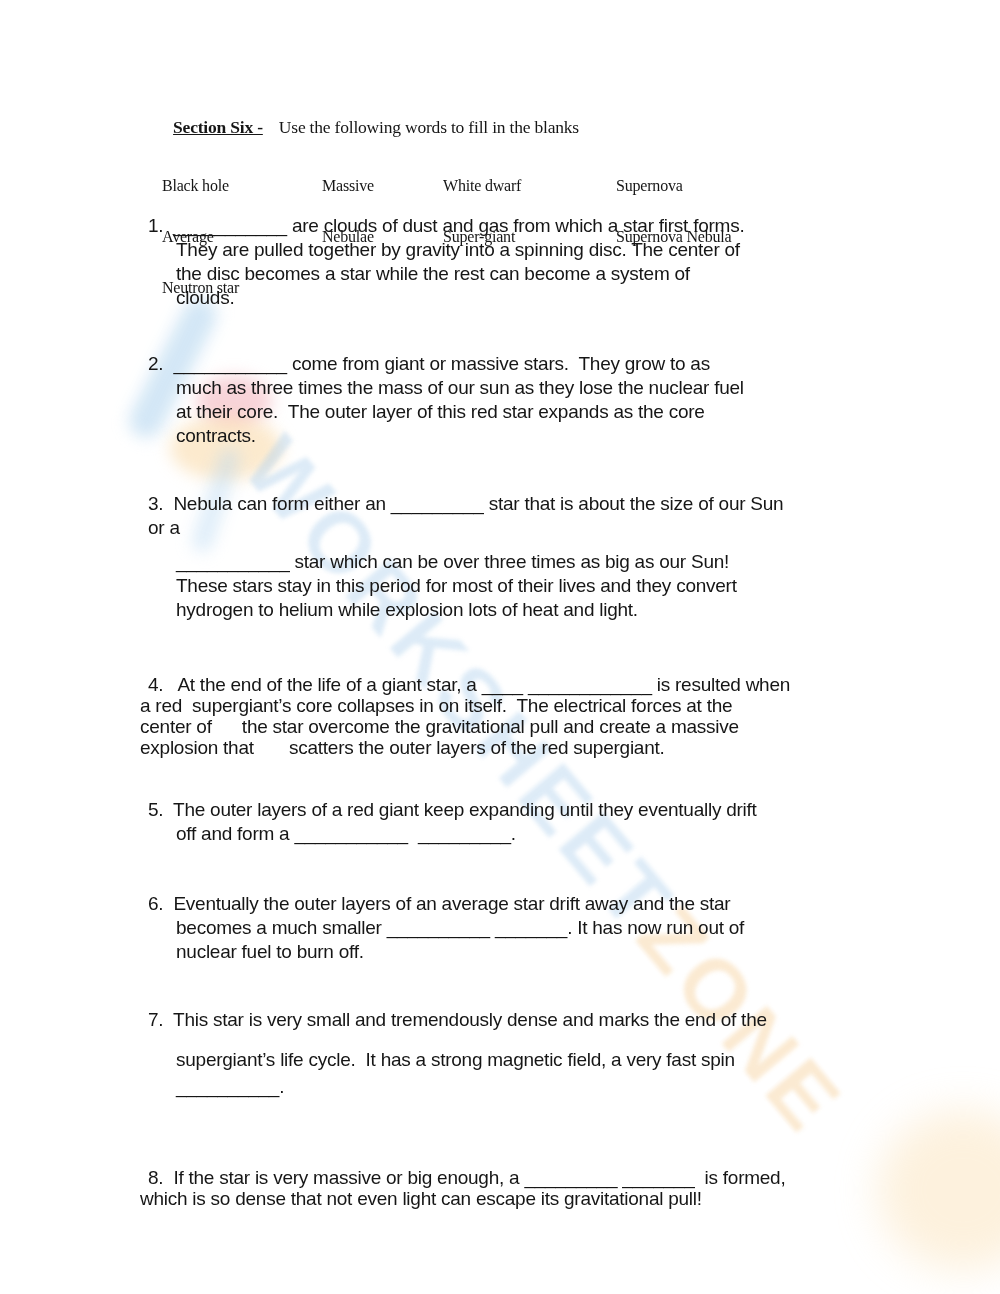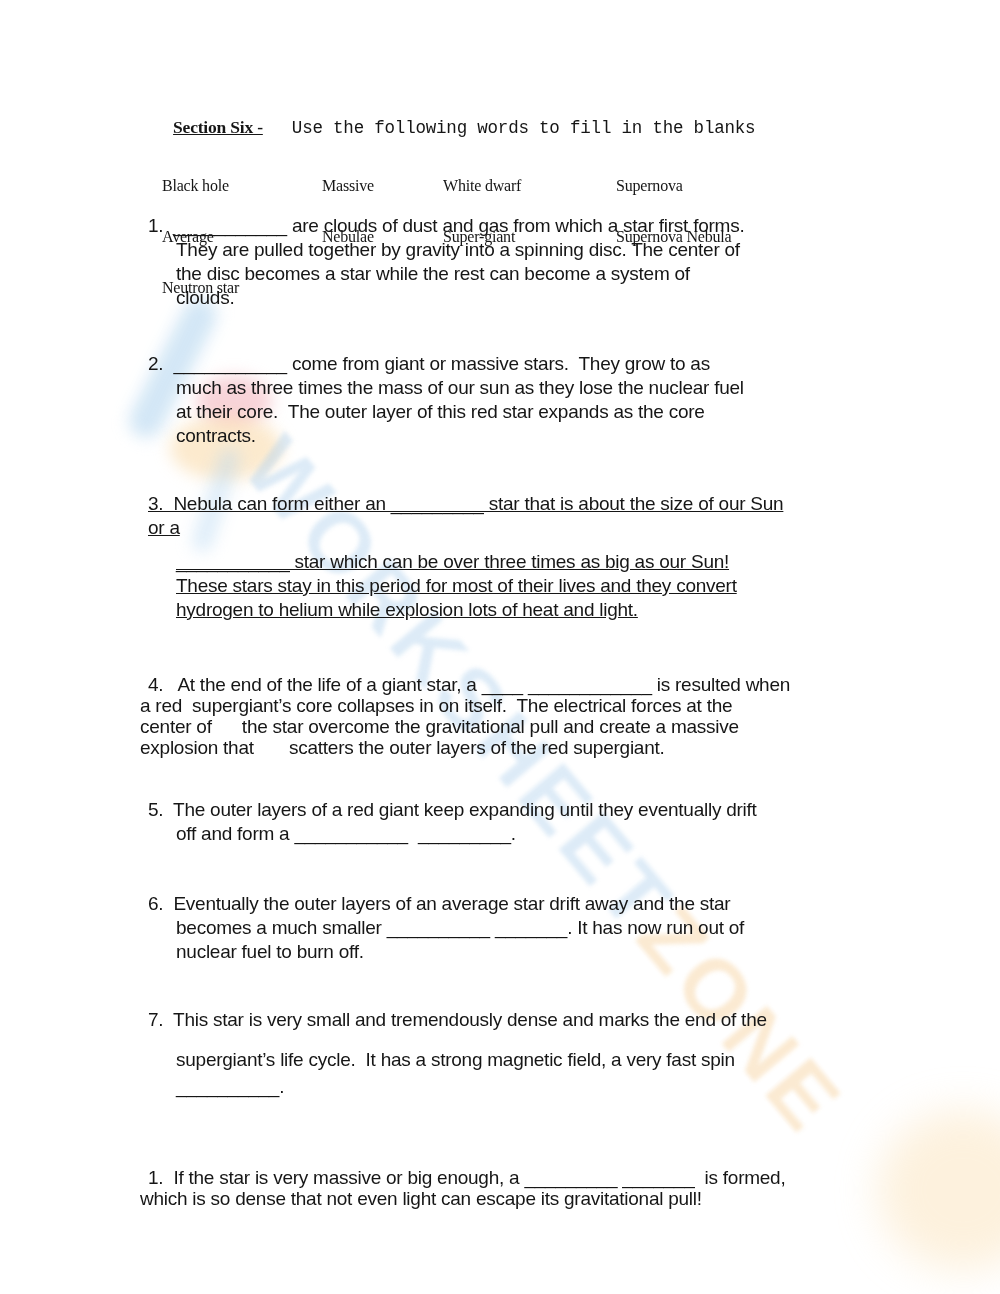--- a/index.html
+++ b/index.html
@@ -25,41 +25,41 @@
   }
   .wm-blue{color:rgba(165,203,233,0.38);}
   .wm-orange{color:rgba(246,204,148,0.42);}
   
   .content{position:absolute;inset:0;z-index:1;}
   .title{
     position:absolute;left:148px;top:96px;
     font-family:"Liberation Serif",serif;font-size:17.5px;letter-spacing:-0.2px;white-space:pre;
   }
   .title .sec{font-weight:bold;text-decoration:underline;}
-  .title .instr{margin-left:29px;font-family:Liberation Mono, monospace;}
+  .title .instr{margin-left:16px;}
   .wordbank{
     position:absolute;left:148px;top:143px;height:54px;width:700px;
     font-family:"Liberation Serif",serif;font-size:16px;line-height:17px;letter-spacing:-0.2px;
   }
   .wb-col{position:absolute;top:0;white-space:pre;}
   .wb-c1{left:14px;}
   .wb-c2{left:174px;}
   .wb-c3{left:295px;}
   .wb-c4{left:468px;}
   .q{
     position:absolute;left:148px;
     font-size:19px;line-height:24px;letter-spacing:-0.25px;
   }
   .q .ln{white-space:pre;}
   .ind{padding-left:28px;}
   .pad8{padding-left:8px;}
   .tight{line-height:21px;left:140px;}
   .q1{top:214px;}
   .q2{top:352px;}
-  .q3{top:492px;text-decoration:underline;}
+  .q3{top:492px;}
   .q3 .para{margin-top:10px;}
   .q4{top:674px;}
   .q5{top:798px;}
   .q6{top:892px;}
   .q7{top:1008px;}
   .q7 .gap-a{margin-top:16px;}
   .q7 .gap-b{margin-top:3px;}
   .q8{top:1167px;}
 </style>
 </head>
@@ -142,18 +142,18 @@
       <div class="ln ind">nuclear fuel to burn off.</div>
     </div>
 
     <div class="q q7">
       <div class="ln">7.  This star is very small and tremendously dense and marks the end of the</div>
       <div class="ln ind gap-a">supergiant’s life cycle.  It has a strong magnetic field, a very fast spin</div>
       <div class="ln ind gap-b">__________.</div>
     </div>
 
     <div class="q q8 tight">
-      <div class="ln pad8">1.  If the star is very massive or big enough, a _________ _______  is formed,</div>
+      <div class="ln pad8">8.  If the star is very massive or big enough, a _________ _______  is formed,</div>
       <div class="ln">which is so dense that not even light can escape its gravitational pull!</div>
     </div>
 
   </div>
 </div>
 
 </body></html>

